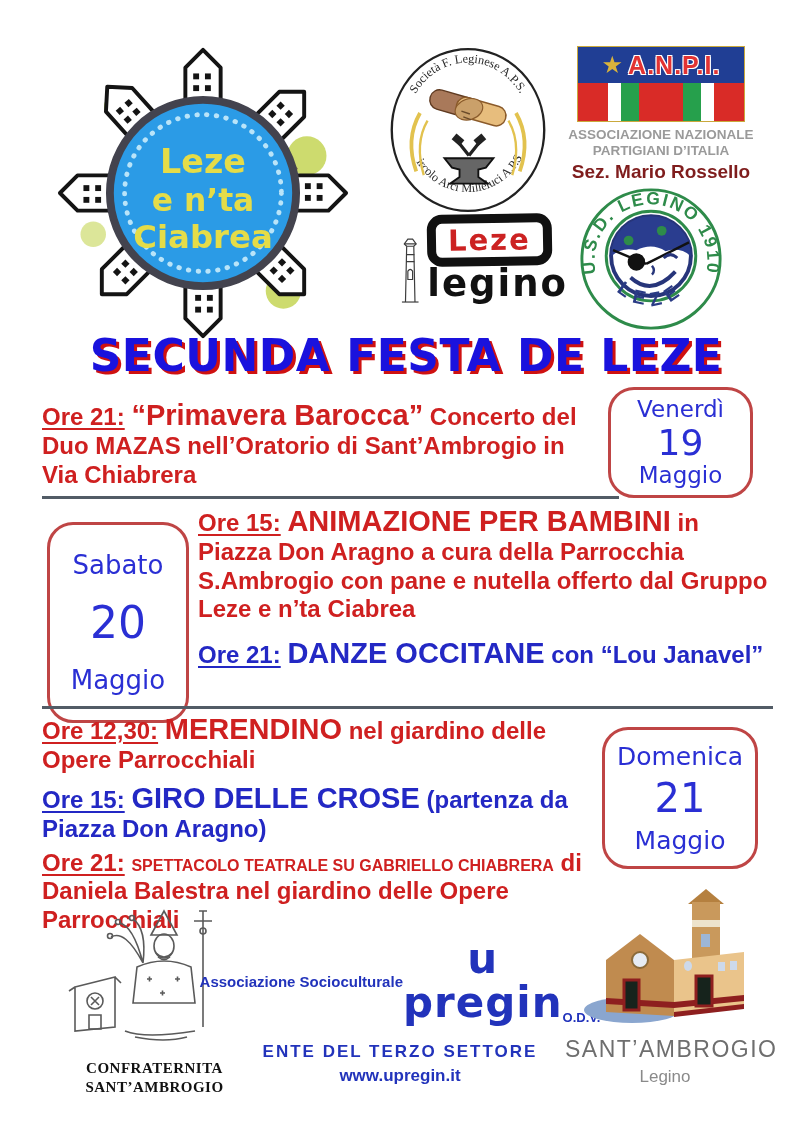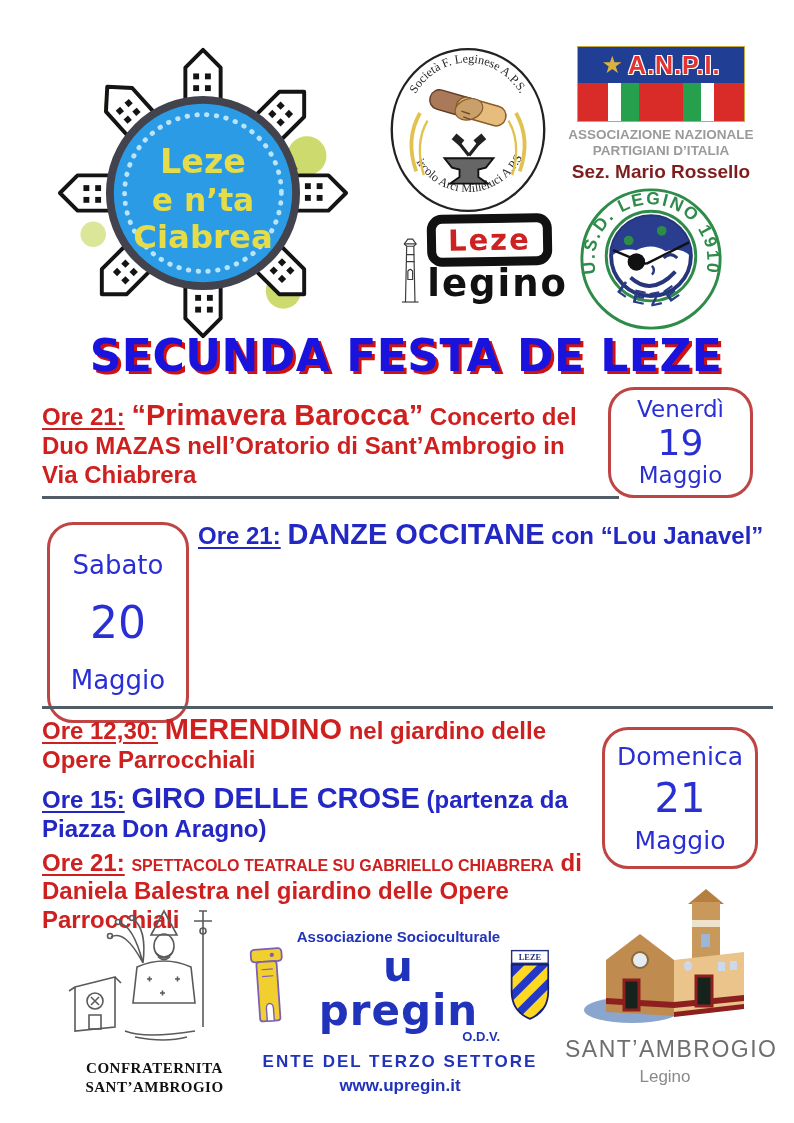--- a/index.html
+++ b/index.html
@@ -65,21 +65,21 @@
   .box-sun{left:602px;top:727px;width:156px;height:142px}
   .box-sun .wd,.box-sun .mo{font-size:25px}
   .box-sun .num{font-size:40px}
 
   
   .confraternita{left:52px;top:905px;width:205px;text-align:center}
   .conf-caption{font-family:"Liberation Serif",serif;font-weight:bold;font-size:15px;
      color:#111;line-height:1.25;letter-spacing:0.5px}
   .upregin{left:246px;top:928px;width:308px;color:#2233bb;text-align:center}
   .up-top{display:flex;align-items:center;justify-content:center;gap:6px}
-  .up-mid{display:flex;flex-direction:column;align-items:center}
+  .up-mid{display:flex;flex-direction:row;align-items:center}
   .up-assoc{font-weight:bold;font-size:15px;white-space:nowrap}
   .up-name{font-weight:bold;font-size:42px;line-height:1.05;font-family:"DejaVu Sans",sans-serif;letter-spacing:1px}
   .up-odv{font-weight:bold;font-size:13px;align-self:flex-end;margin-top:-4px}
   .up-ente{font-weight:bold;font-size:17px;letter-spacing:2px;margin-top:8px;white-space:nowrap}
   .up-site{font-weight:bold;font-size:17px;margin-top:4px}
   .santambrogio{left:565px;top:888px;width:200px;text-align:center}
   .sa-line1{color:#6e6e6e;font-size:23px;letter-spacing:1.5px;margin-top:4px;white-space:nowrap}
   .sa-line2{color:#8a8a8a;font-size:17px;margin-top:4px}
 </style>
 </head>
@@ -219,20 +219,25 @@
     <div class="mo">Maggio</div>
   </div>
   <div class="rule rule1"></div>
 
   <div class="day-box box-sat">
     <div class="wd">Sabato</div>
     <div class="num">20</div>
     <div class="mo">Maggio</div>
   </div>
   <div class="events ev-sat">
+    <div class="event" data-color="red">
+      <span class="time">Ore 15:</span>
+      <span class="hl" data-size="big">ANIMAZIONE PER BAMBINI</span>
+      <span class="rest">in Piazza Don Aragno a cura della Parrocchia S.Ambrogio con pane e nutella offerto dal Gruppo Leze e n’ta Ciabrea</span>
+    </div>
     <div class="event" data-color="blue">
       <span class="time">Ore 21:</span>
       <span class="hl" data-size="big">DANZE OCCITANE</span>
       <span class="rest">con “Lou Janavel”</span>
     </div>
   </div>
   <div class="rule rule2"></div>
 
   <div class="events ev-sun">
     <div class="event" data-color="red">

